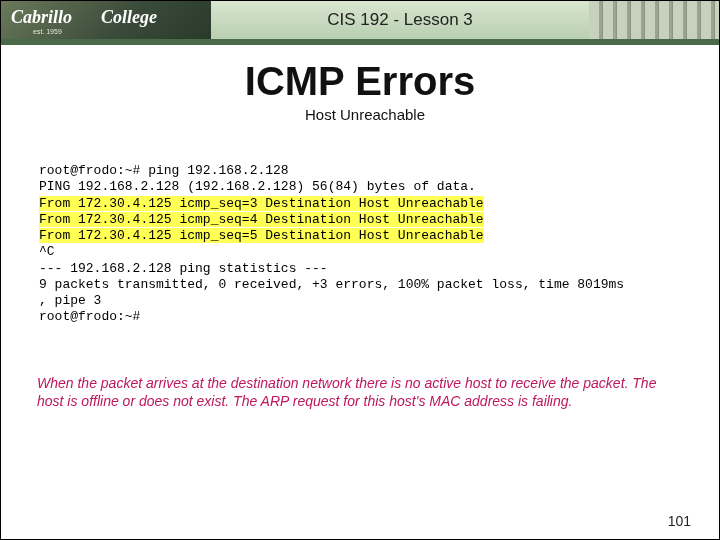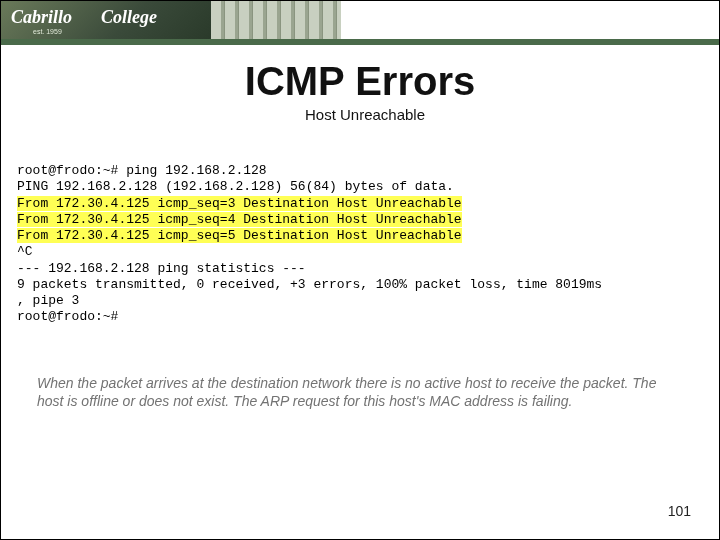--- a/index.html
+++ b/index.html
@@ -67,55 +67,58 @@
     color: #111;
     margin-top: 2px;
     margin-bottom: 40px;
     padding-left: 10px;
   }
   .terminal {
     font-family: "Courier New", Courier, monospace;
     font-size: 13px;
     line-height: 1.25;
     color: #000;
-    margin-left: 16px;
+    margin-left: 38px;
     margin-right: 36px;
     white-space: pre;
   }
   .hl {
     background: #ffff55;
     display: inline;
   }
   .caption {
     font-family: Verdana, Arial, sans-serif;
     font-style: italic;
     font-size: 14px;
     line-height: 1.35;
-    color: #737373;
+    color: #be185d;
     margin: 48px 40px 0 36px;
   }
   .page-num {
     position: absolute;
-    bottom: 20px;
+    bottom: 10px;
     right: 28px;
     font-family: Verdana, Arial, sans-serif;
     font-size: 14px;
     color: #222;
   }
 </style>
 </head>
 <body>
 
 <div class="header">
   <div class="logo-area">
     <svg width="200" height="34" viewBox="0 0 200 34">
       <text x="0" y="20" font-family="cursive" font-style="italic" font-size="18" fill="#ffffff" font-weight="bold">Cabrillo</text>
       <text x="90" y="20" font-family="cursive" font-style="italic" font-size="18" fill="#ffffff" font-weight="bold">College</text>
       <text x="22" y="31" font-family="Arial" font-size="7" fill="#e0e8d8">est. 1959</text>
     </svg>
+  </div>
+  <div class="title-area">
+    <span>CIS 192 - Lesson 3</span>
   </div>
   <div class="pillar-area"></div>
 </div>
 <div class="green-strip"></div>
 
 <div class="main-title">ICMP Errors</div>
 <div class="sub-title">Host Unreachable</div>
 
 <div class="terminal"><span>root@frodo:~# ping 192.168.2.128</span>
 <span>PING 192.168.2.128 (192.168.2.128) 56(84) bytes of data.</span>

